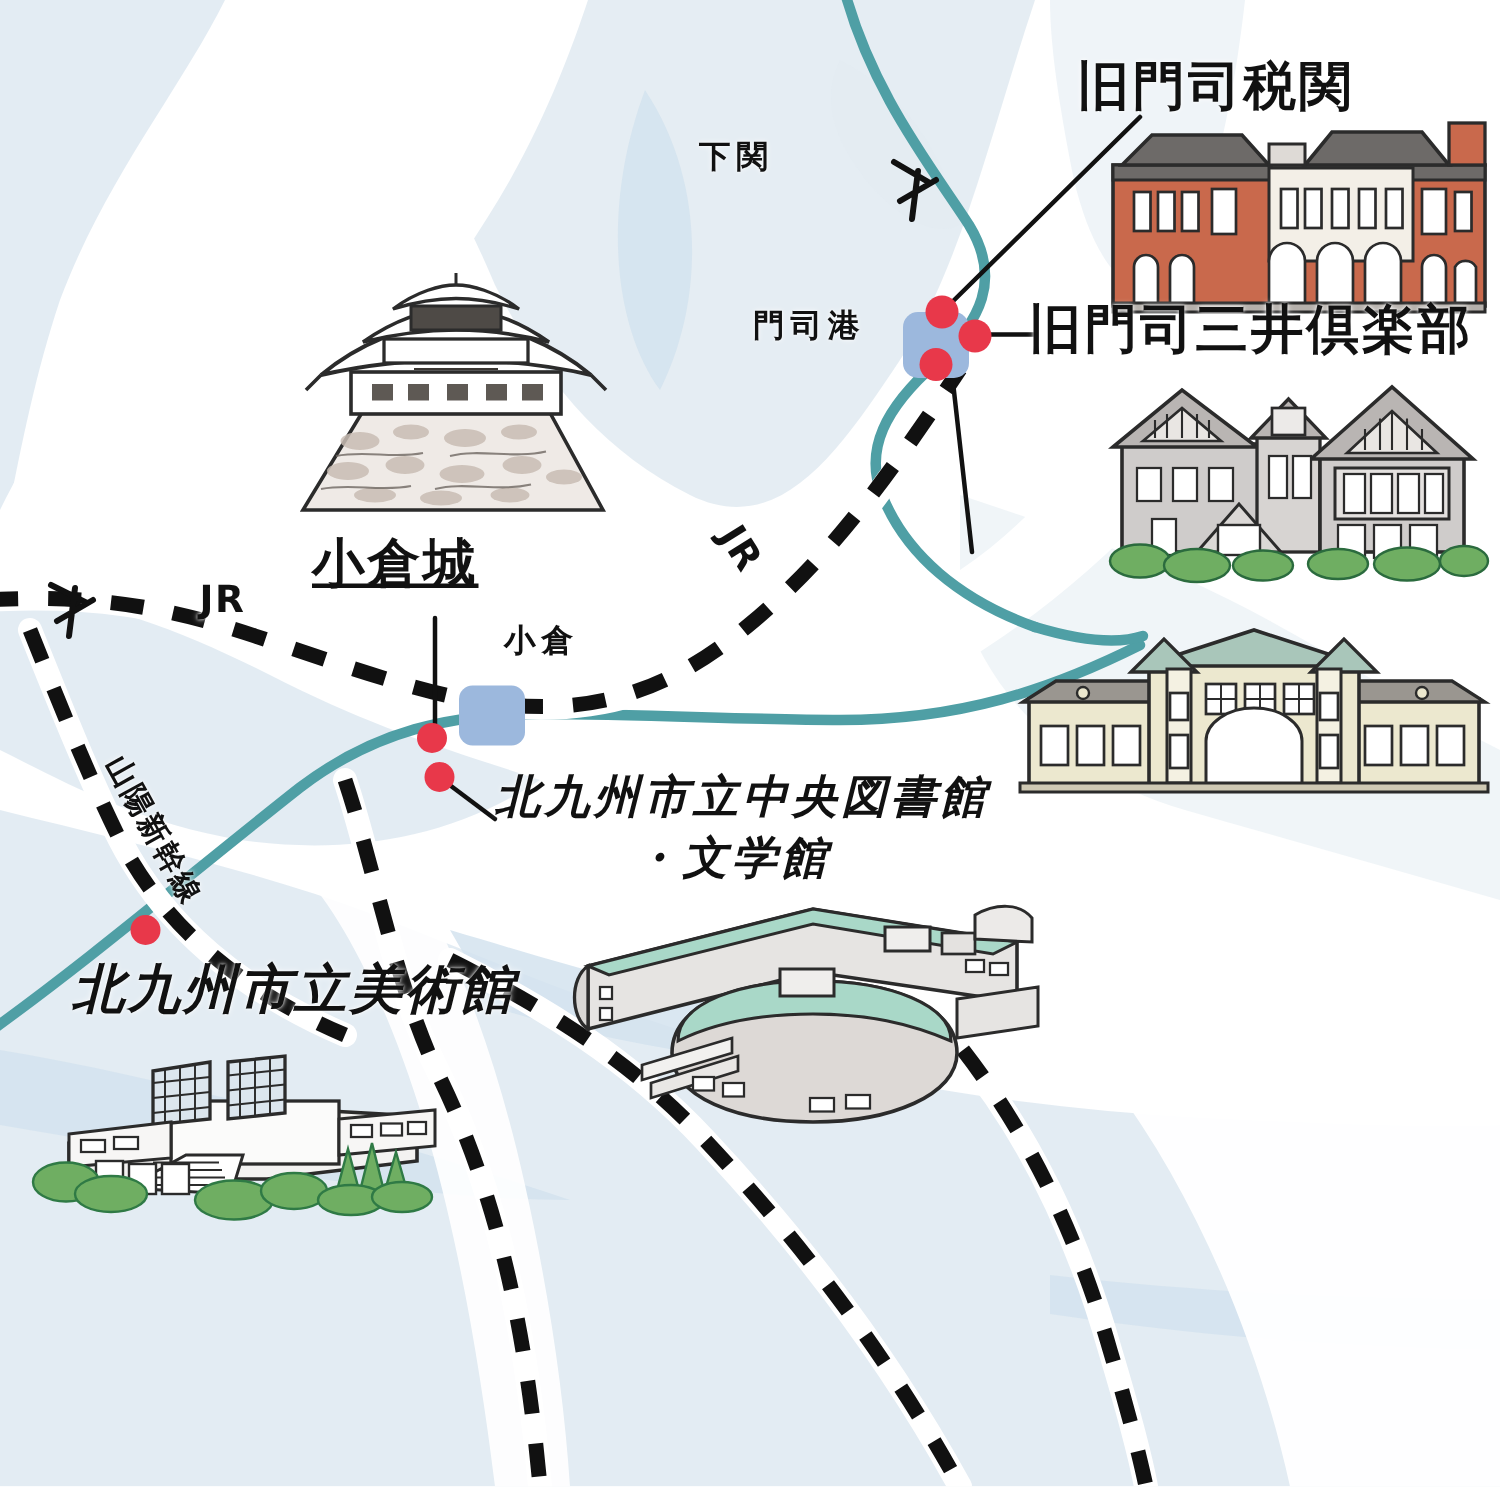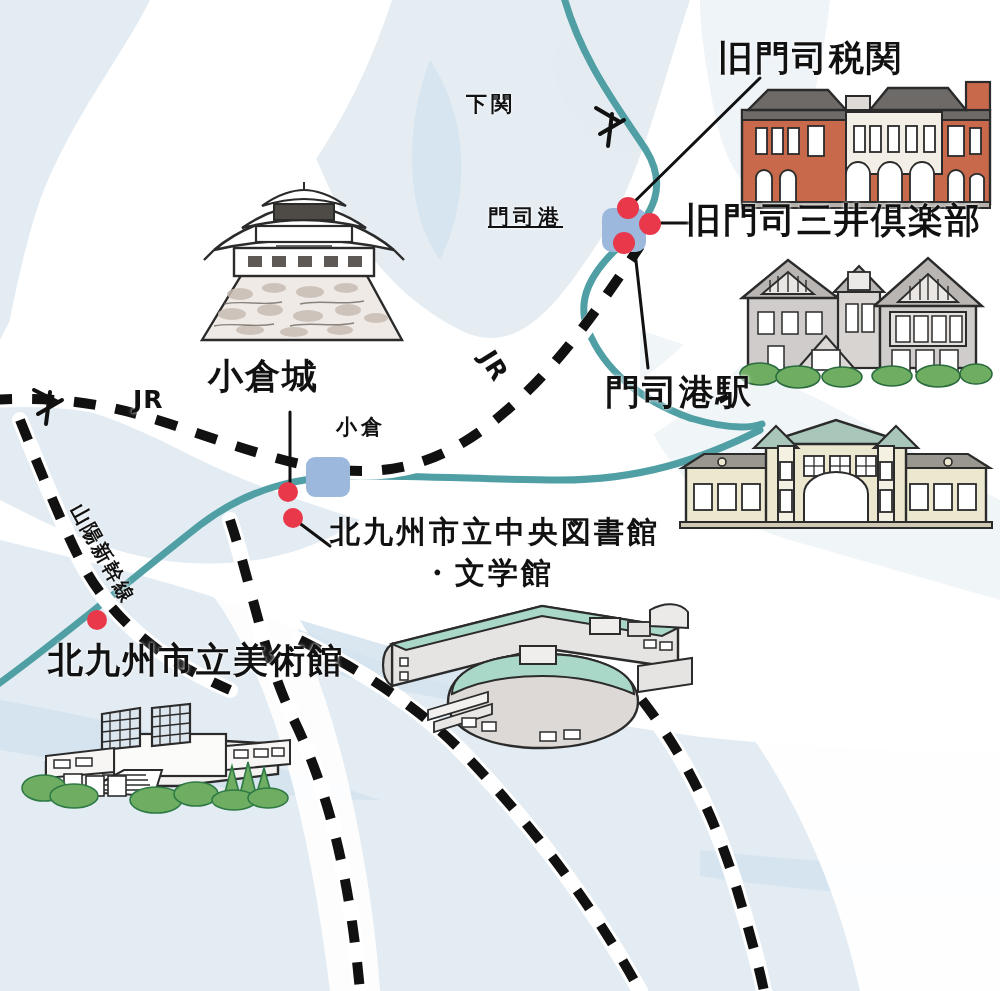--- a/index.html
+++ b/index.html
@@ -15,32 +15,32 @@
     white-space:nowrap;
     letter-spacing:2px;
     line-height:1.18;
     text-shadow:0 0 2px rgba(255,255,255,.85),0 0 4px rgba(255,255,255,.7);
     user-select:none;
   }
   .lbl-place{font-size:21px;letter-spacing:4px;}
   .lbl-poi{font-size:35px;letter-spacing:2px;}
   .lbl-line{font-size:20px;letter-spacing:2px;}
   .lbl-jr{font-family:"DejaVu Sans","Liberation Sans",sans-serif;font-size:25px;font-weight:700;letter-spacing:1px;}
-  .lbl-two{font-size:30px;letter-spacing:3px;line-height:1.35;}
+  .lbl-two{font-size:30px;letter-spacing:3px;line-height:1.35;font-style:italic;}
 
   
   #lbl-shimonoseki{left:466px;top:92px;}
-  #lbl-mojiko{left:488px;top:205px;text-decoration:underline;}
+  #lbl-mojiko{left:502px;top:205px;}
   #lbl-kokura{left:336px;top:415px;}
-  #lbl-kokurajo{left:208px;top:356px;}
+  #lbl-kokurajo{left:208px;top:356px;text-decoration:underline;}
   #lbl-customs{left:718px;top:38px;}
   #lbl-mitsui{left:686px;top:200px;}
   #lbl-mojikosta{left:605px;top:372px;}
   #lbl-library{left:330px;top:512px;}
-  #lbl-artmuseum{left:48px;top:640px;}
+  #lbl-artmuseum{left:48px;top:640px;font-style:italic;}
   #lbl-shinkansen{left:86px;top:500px;transform:rotate(61deg);transform-origin:left top;}
   #lbl-jr1{left:133px;top:385px;}
   #lbl-jr2{left:498px;top:345px;transform:rotate(58deg);transform-origin:left top;}
 </style>
 </head>
 <body>
 
 <div id="map-root">
 
   <svg id="map-svg" viewBox="0 0 1000 991" xmlns="http://www.w3.org/2000/svg">
@@ -462,21 +462,20 @@
   <div class="map-label lbl-place" id="lbl-mojiko">門司港</div>
 
   <div class="map-label lbl-place" id="lbl-kokura">小倉</div>
 
   <div class="map-label lbl-poi" id="lbl-kokurajo">小倉城</div>
 
   <div class="map-label lbl-poi" id="lbl-customs">旧門司税関</div>
 
   <div class="map-label lbl-poi" id="lbl-mitsui">旧門司三井倶楽部</div>
 
-  <div class="map-label lbl-poi" id="lbl-mojikosta">門司港駅</div>
 
   <div class="map-label lbl-two" id="lbl-library">
     <div>北九州市立中央図書館</div>
     <div style="text-align:center;padding-right:14px;">・文学館</div>
   </div>
 
   <div class="map-label lbl-poi" id="lbl-artmuseum">北九州市立美術館</div>
 
   <div class="map-label lbl-line" id="lbl-shinkansen">山陽新幹線</div>
 

